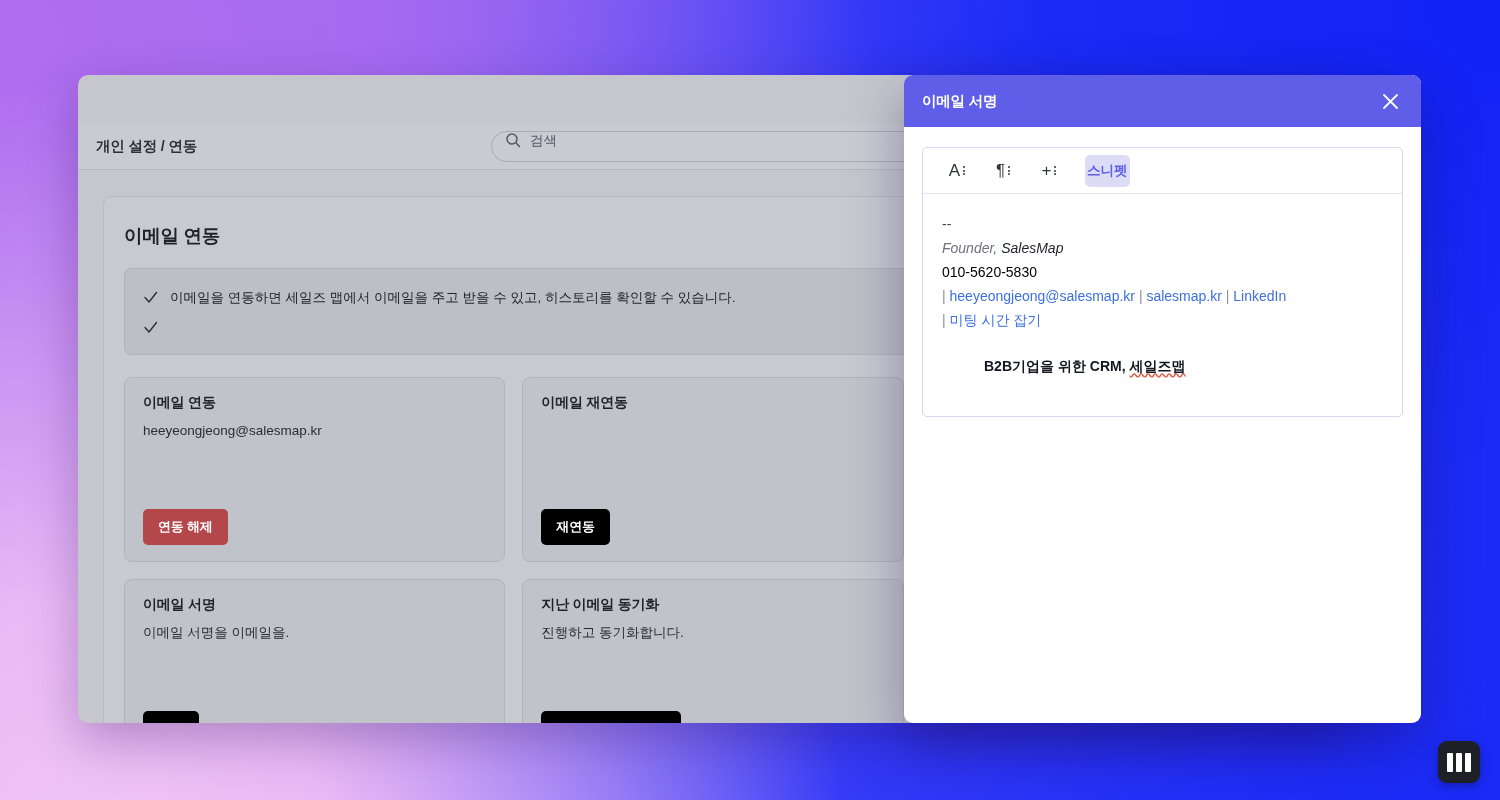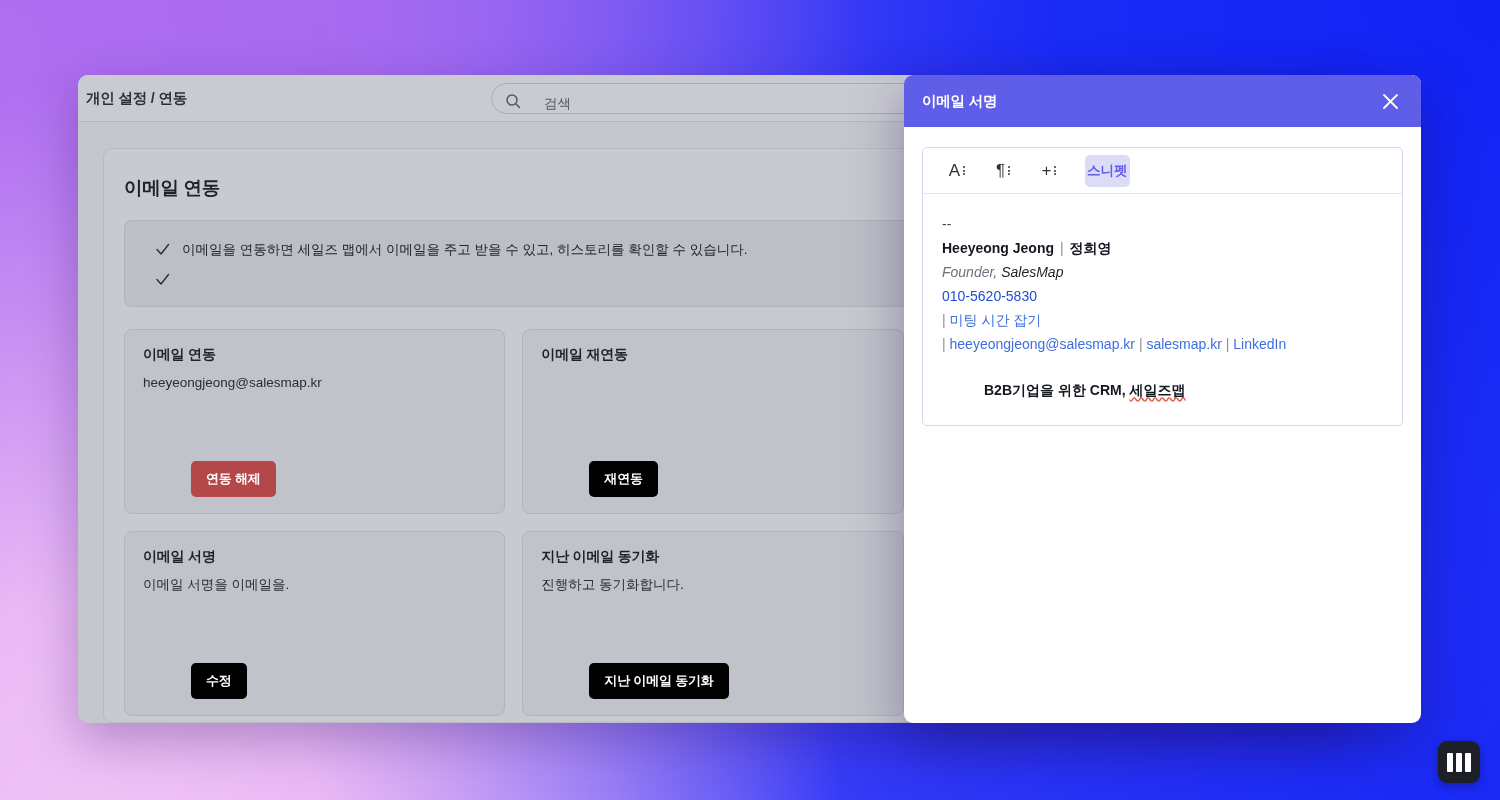--- a/index.html
+++ b/index.html
@@ -25,36 +25,37 @@
     background: #c5c7cd;
     border-radius: 10px;
     overflow: hidden;
     box-shadow: 0 18px 50px rgba(40,10,90,0.30);
   }
   .app-header {
     height: 47px;
     background: #c9cbd1;
     border-bottom: 1px solid #b4b7bf;
     display: flex; align-items: center;
-    padding: 0 8px;
+    padding: 0 18px;
     position: relative;
+    margin-top: 48px;
   }
   .breadcrumb {
     font-size: 14.5px; font-weight: 700; color: #2d3038;
     letter-spacing: -0.2px;
   }
   .search-box {
     position: absolute;
     left: 413px; top: 8px;
     width: 700px; height: 31px;
     border: 1px solid #a9acb5;
     border-radius: 16px;
-    display: flex; align-items: flex-end;
+    display: flex; align-items: flex-start;
     padding: 0 13px;
-    gap: 23px;
+    gap: 9px;
     background: transparent;
   }
   .search-box svg { flex: none; }
   .search-ph { font-size: 13.5px; color: #54586a; }
 
   .app-body {
     padding: 26px 25px 0 25px;
     height: calc(100% - 47px);
   }
   .panel {
@@ -67,21 +68,21 @@
   }
   .panel-title {
     font-size: 18.5px; font-weight: 700; color: #1f222a;
     letter-spacing: -0.3px;
     margin-bottom: 20px;
   }
   .notice {
     background: #bcbfc6;
     border: 1px solid #b0b3bb;
     border-radius: 7px;
-    padding: 14px 30px;
+    padding: 14px 18px;
     margin-bottom: 22px;
   }
   .notice-row {
     display: flex; align-items: flex-start; gap: 12px;
     padding: 5px 0;
   }
   .notice-row .check {
     flex: none; width: 15px; height: 15px; margin-top: 2px;
   }
   .notice-text { font-size: 13.5px; color: #22252c; line-height: 1.45; }
@@ -111,21 +112,20 @@
   .btn {
     display: inline-block;
     align-self: flex-start;
     border: none; border-radius: 5px;
     font-family: inherit;
     font-size: 13px; font-weight: 700;
     color: #ffffff;
     padding: 9px 15px;
     cursor: pointer;
     letter-spacing: -0.2px;
-    margin-left: 48px;
   }
   .btn-danger { background: #b4474a; }
   .btn-primary { background: #000000; }
 
   
   .modal {
     position: absolute;
     left: 904px; top: 75px;
     width: 517px; height: 648px;
     background: #ffffff;
@@ -200,21 +200,21 @@
     min-height: 222px;
     font-size: 14px;
     color: #1d2129;
     line-height: 1.72;
   }
   .sig-dashes { color: #444a55; font-size: 14px; }
   .sig-name { font-weight: 700; color: #13171f; }
   .sig-sep { color: #8b909c; font-weight: 400; padding: 0 2px; }
   .sig-role { font-style: italic; color: #6d727e; }
   .sig-role b { font-style: italic; font-weight: 400; color: #1d2129; }
-  .sig-phone { color: #1d4ed8; }
+  .sig-phone { color: #000000; }
   .sig-link { color: #3d6fe0; text-decoration: none; cursor: pointer; }
   .sig-pipe { color: #8b909c; }
   .sig-tag { font-weight: 700; color: #13171f; margin-top: 22px; display: block; padding-left: 42px; }
   .spell {
     text-decoration: underline wavy #e0553f;
     text-decoration-skip-ink: none;
   }
 
   
   .widget {
@@ -354,47 +354,42 @@
               <i></i>
               <i></i>
             </span>
         </button>
         <button class="tb-chip">스니펫</button>
       </div>
 
       <div class="editor-content">
         <div class="sig-dashes">--</div>
 
-        <div>
-          <span class="sig-name">Heeyeong Jeong</span>
-          <span class="sig-sep">|</span>
-          <span class="sig-name">정희영</span>
-        </div>
 
         <div class="sig-role">
           <span>Founder,</span>
           <b>SalesMap</b>
         </div>
 
         <div class="sig-phone">010-5620-5830</div>
-
-        <div>
-          <span class="sig-pipe">|</span>
-          <span class="sig-link">미팅 시간 잡기</span>
-        </div>
 
         <div>
           <span class="sig-pipe">|</span>
           <span class="sig-link">heeyeongjeong@salesmap.kr</span>
           <span class="sig-pipe">|</span>
           <span class="sig-link">salesmap.kr</span>
           <span class="sig-pipe">|</span>
           <span class="sig-link">LinkedIn</span>
         </div>
 
+        <div>
+          <span class="sig-pipe">|</span>
+          <span class="sig-link">미팅 시간 잡기</span>
+        </div>
+
         <span class="sig-tag">
           <span>B2B기업을 위한 CRM, </span><span class="spell">세일즈맵</span>
         </span>
       </div>
 
     </div>
   </div>
 </div>
 
 <div class="widget">

